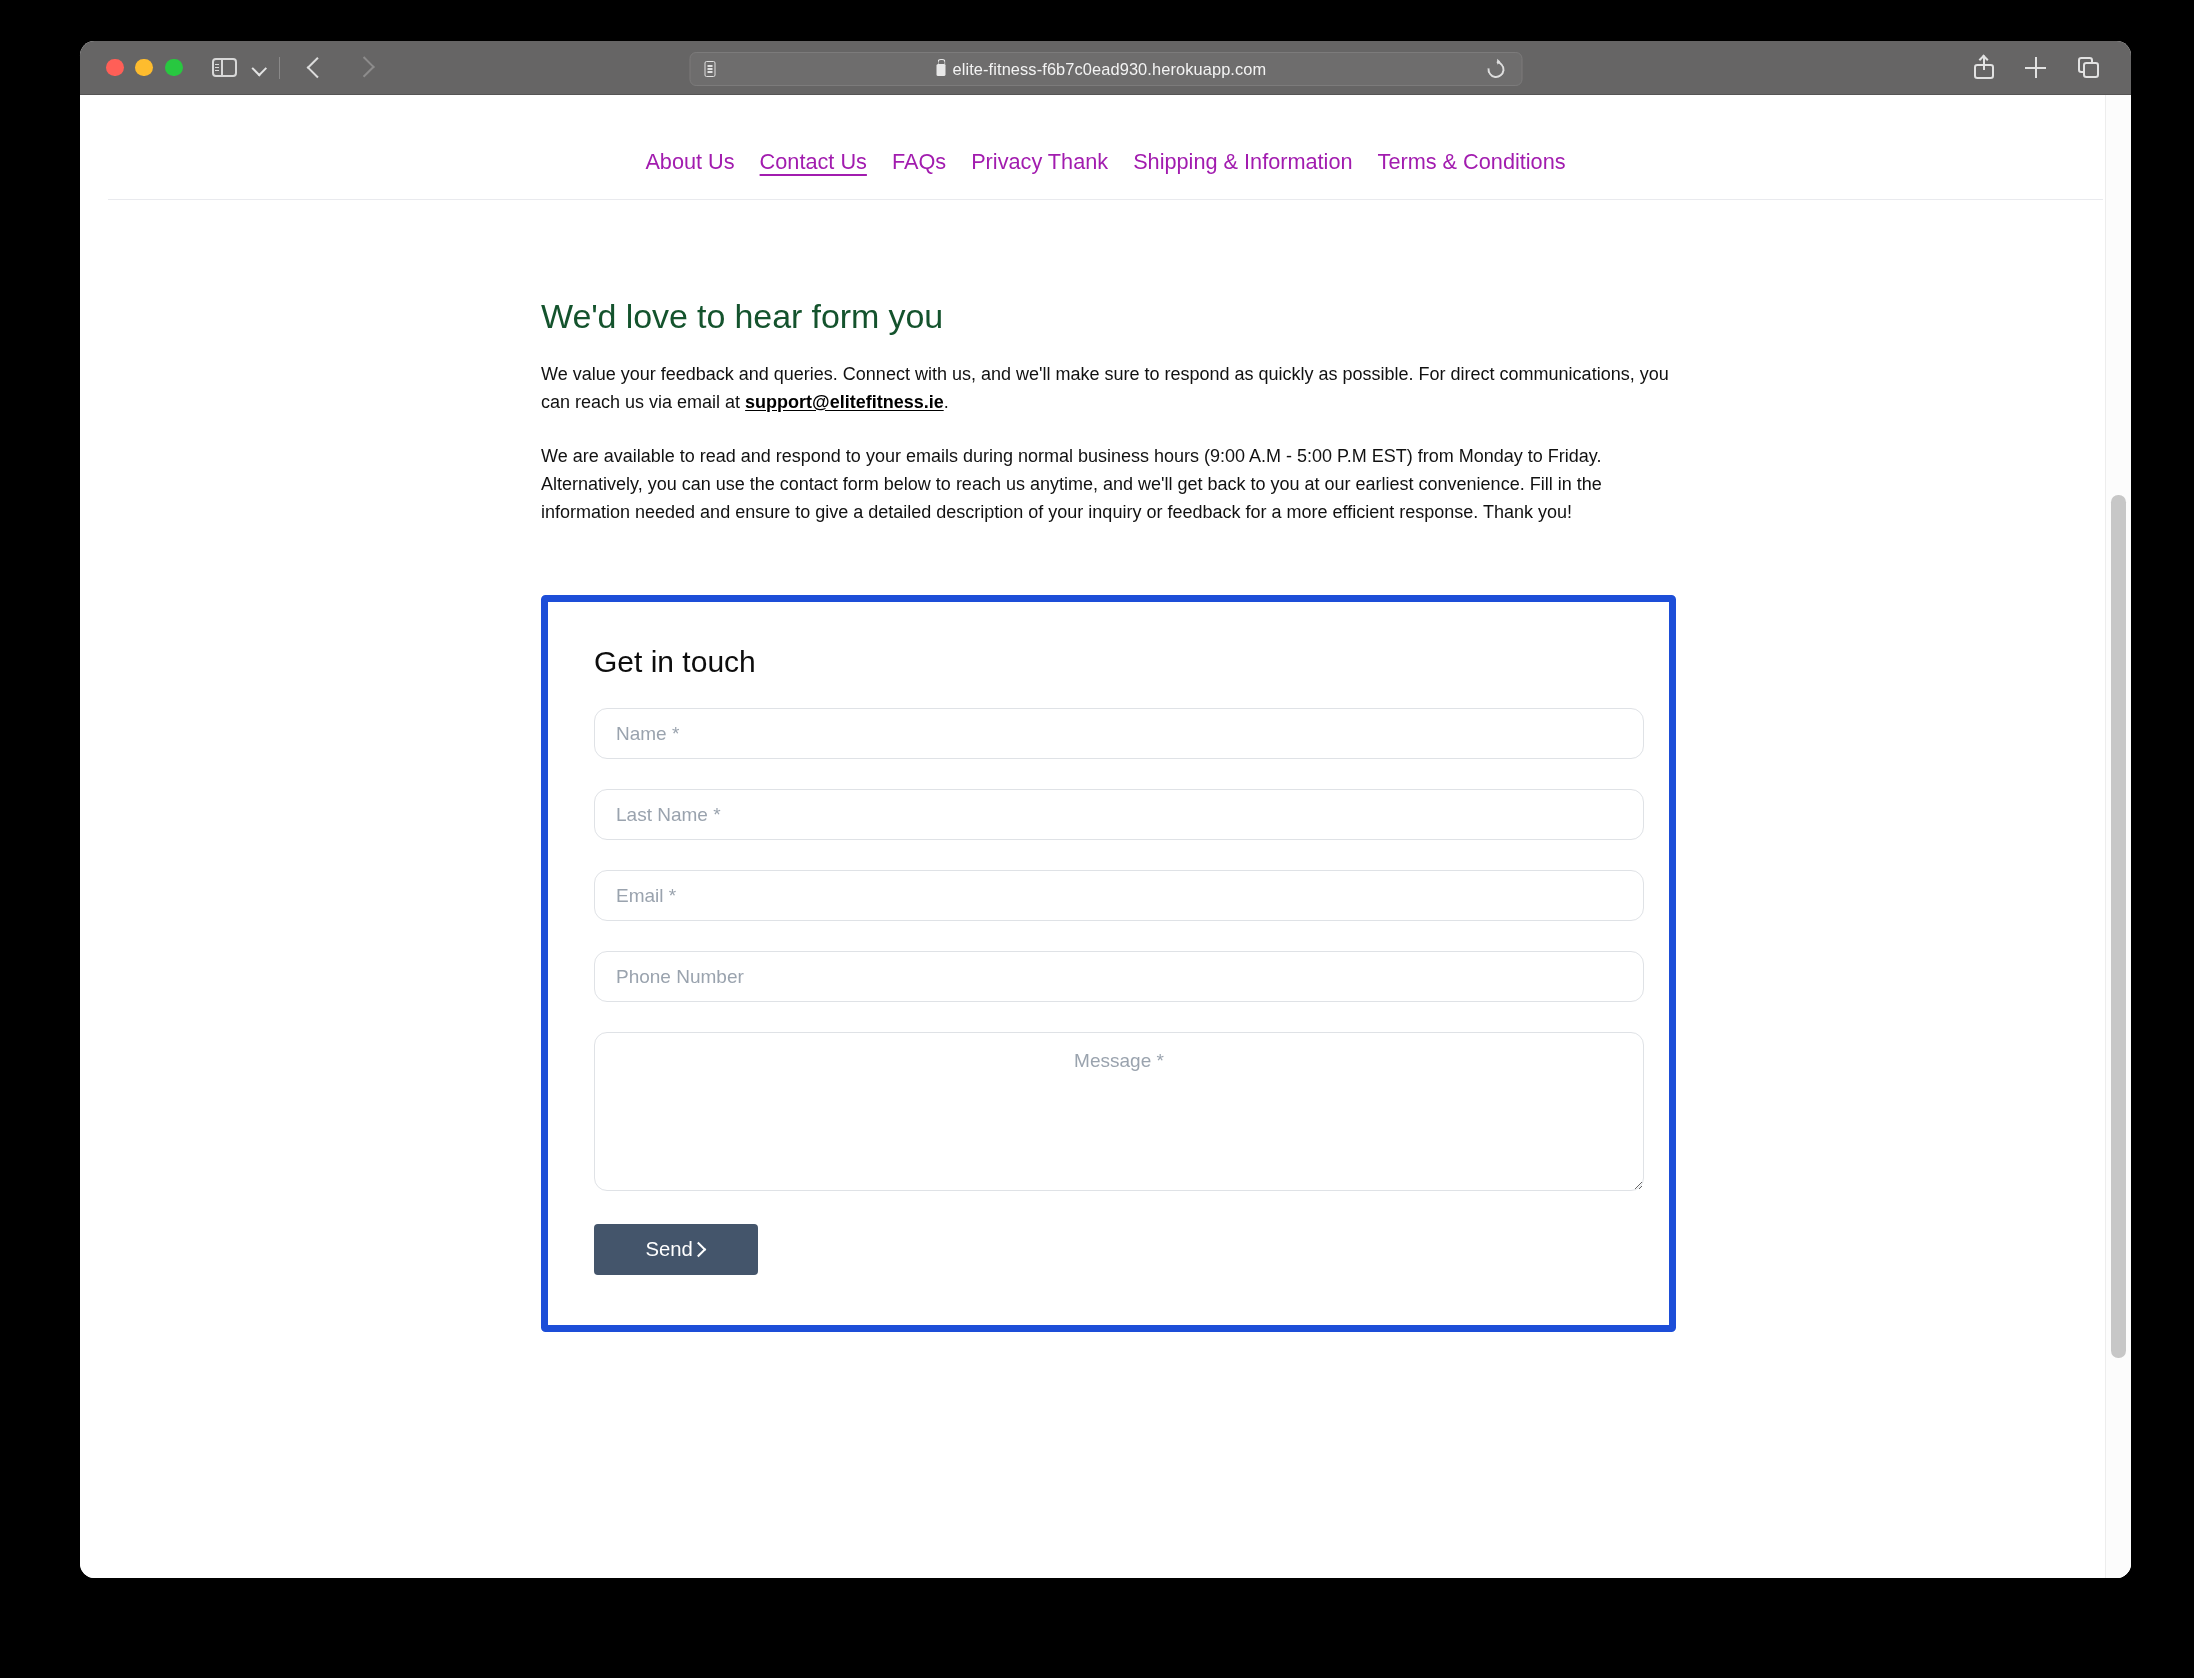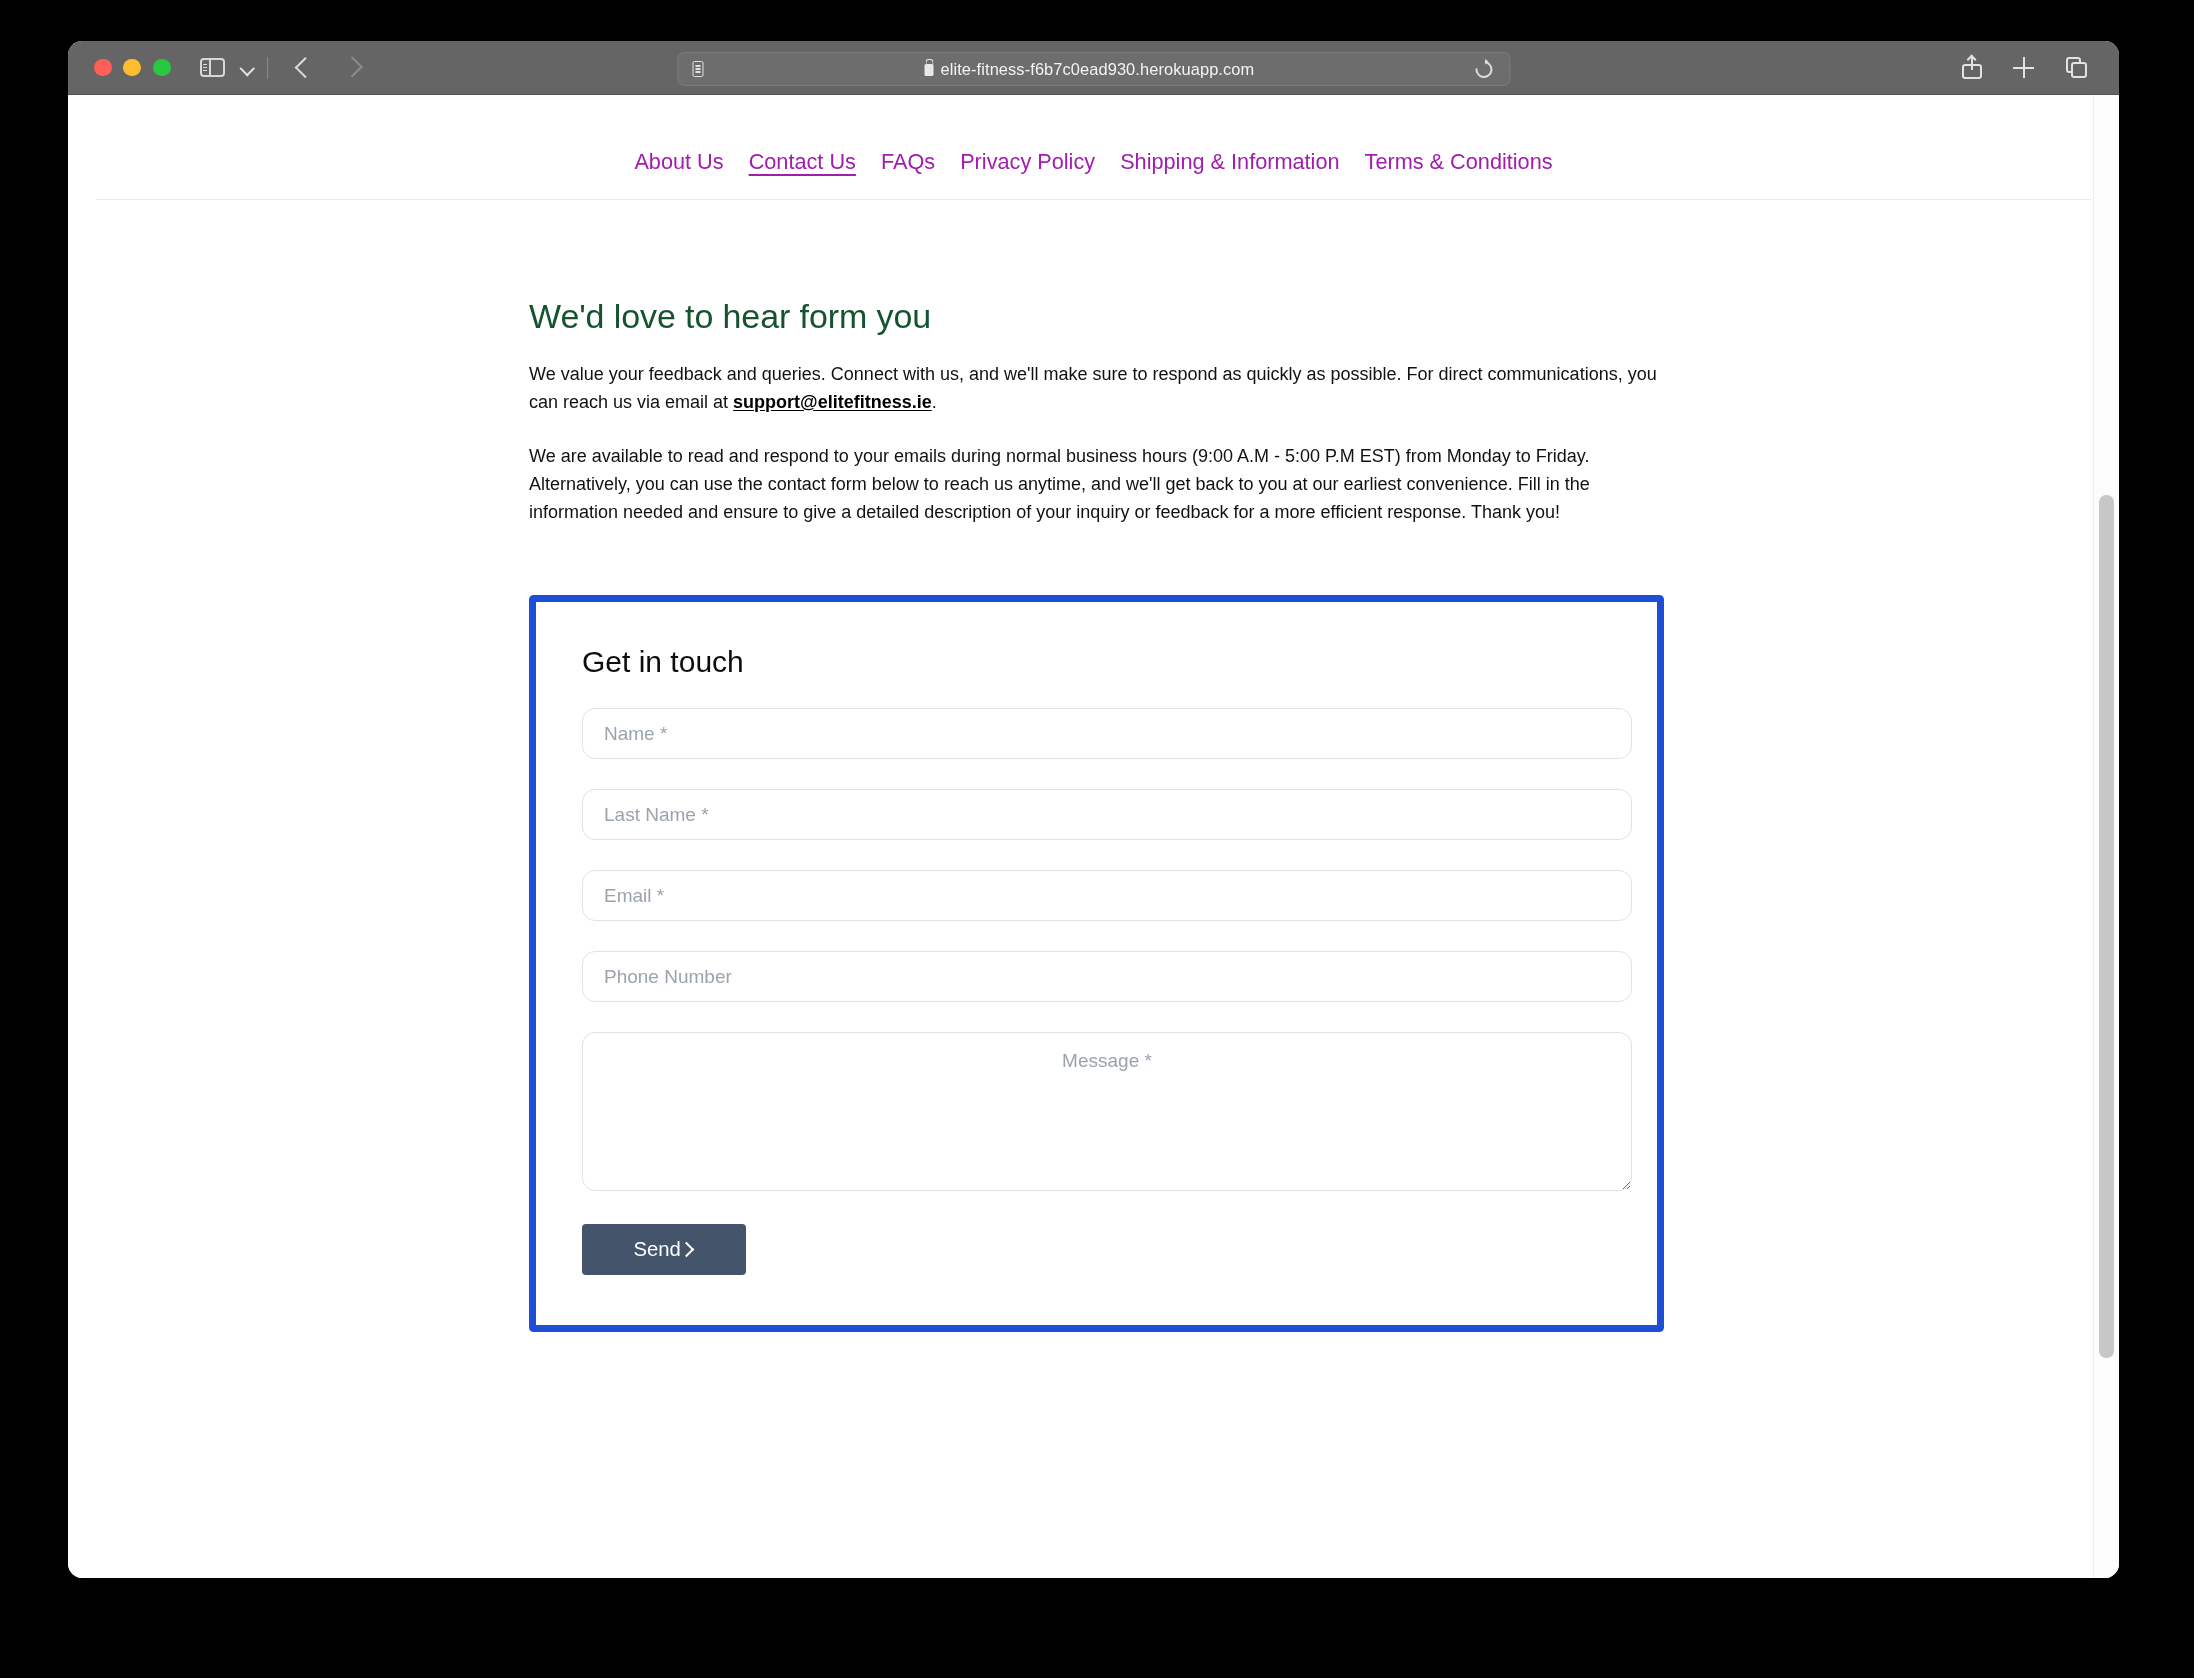--- a/index.html
+++ b/index.html
@@ -8,21 +8,21 @@
     width: 2194px;
     height: 1678px;
     background: #000000;
     font-family: "Liberation Sans", sans-serif;
     overflow: hidden;
   }
 
   
   .browser-window {
     position: absolute;
-    left: 68px;
+    left: 80px;
     top: 41px;
     width: 2051px;
     height: 1537px;
     background: #ffffff;
     border-radius: 14.4px;
     overflow: hidden;
     box-shadow: 0 6.6px 33px rgba(0,0,0,.5);
   }
 
   
@@ -396,21 +396,21 @@
     </div>
   </div>
 
   <div class="page">
 
     <div class="site-header">
       <nav class="site-nav">
         <a class="nav-link" href="#">About Us</a>
         <a class="nav-link active" href="#">Contact Us</a>
         <a class="nav-link" href="#">FAQs</a>
-        <a class="nav-link" href="#">Privacy Policy</a>
+        <a class="nav-link" href="#">Privacy Thank</a>
         <a class="nav-link" href="#">Shipping &amp; Information</a>
         <a class="nav-link" href="#">Terms &amp; Conditions</a>
       </nav>
     </div>
     <div class="header-divider"></div>
 
     <div class="content">
 
       <h1 class="page-title">We'd love to hear form you</h1>
 

